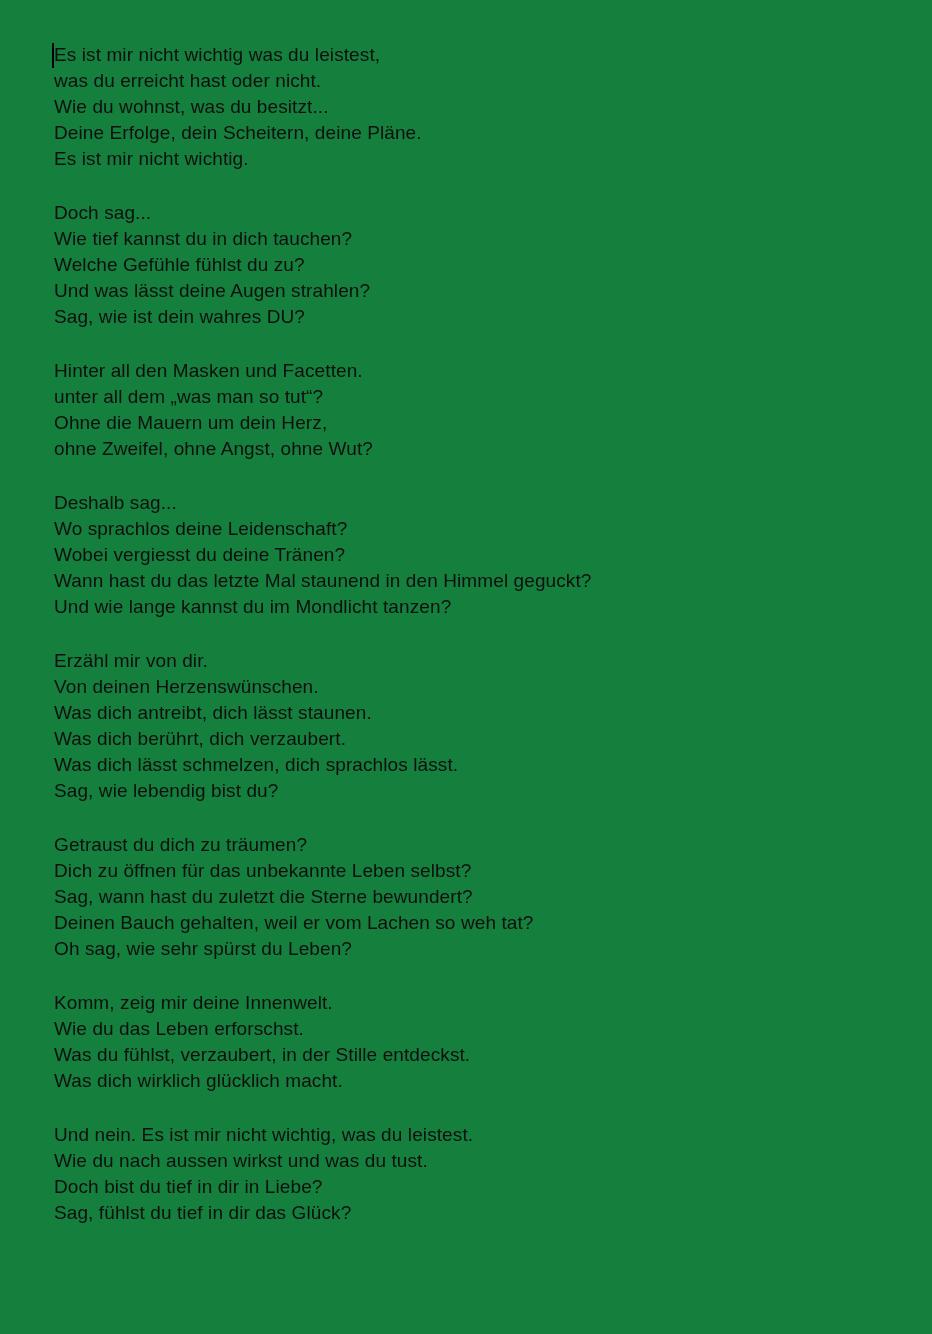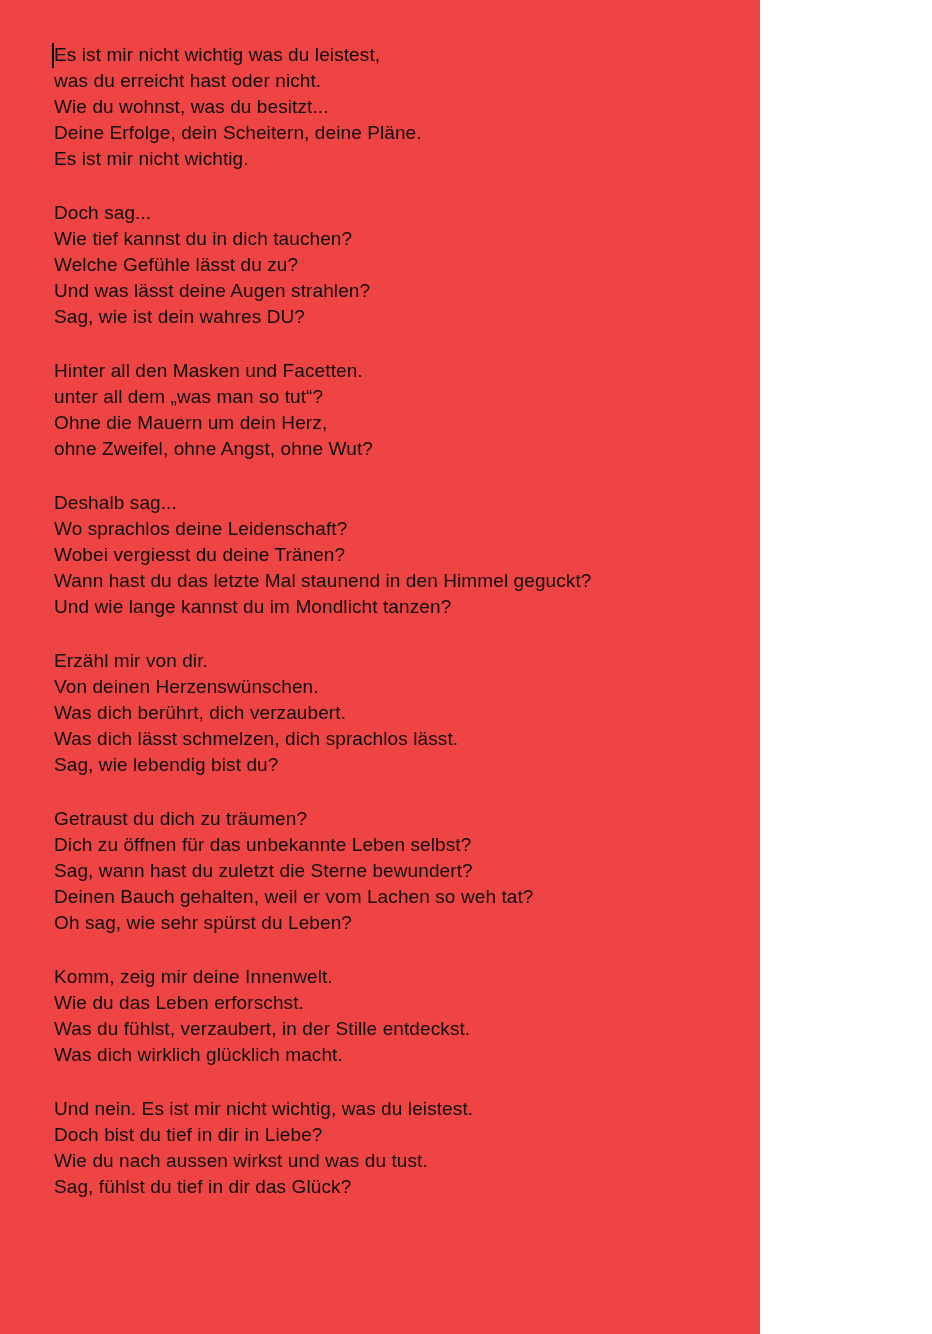--- a/index.html
+++ b/index.html
@@ -8,23 +8,23 @@
     background: #ffffff;
   }
   body {
     width: 932px;
     height: 1334px;
     overflow: hidden;
     font-family: "Liberation Sans", sans-serif;
   }
   .page {
     position: relative;
-    width: 760px;
+    width: 932px;
     height: 1334px;
-    background: #ef4444;
+    background: #15803d;
     box-sizing: border-box;
     padding: 42px 20px 0 54px;
     color: #0f0f0f;
     font-size: 19px;
     line-height: 26px;
     letter-spacing: 0.1px;
     cursor: text;
   }
   .stanza {
     margin: 0 0 28px 0;
@@ -53,21 +53,21 @@
     <div class="line">Es ist mir nicht wichtig was du leistest,</div>
     <div class="line">was du erreicht hast oder nicht.</div>
     <div class="line">Wie du wohnst, was du besitzt...</div>
     <div class="line">Deine Erfolge, dein Scheitern, deine Pläne.</div>
     <div class="line">Es ist mir nicht wichtig.</div>
   </div>
 
   <div class="stanza">
     <div class="line">Doch sag...</div>
     <div class="line">Wie tief kannst du in dich tauchen?</div>
-    <div class="line">Welche Gefühle lässt du zu?</div>
+    <div class="line">Welche Gefühle fühlst du zu?</div>
     <div class="line">Und was lässt deine Augen strahlen?</div>
     <div class="line">Sag, wie ist dein wahres DU?</div>
   </div>
 
   <div class="stanza">
     <div class="line">Hinter all den Masken und Facetten.</div>
     <div class="line">unter all dem „was man so tut“?</div>
     <div class="line">Ohne die Mauern um dein Herz,</div>
     <div class="line">ohne Zweifel, ohne Angst, ohne Wut?</div>
   </div>
@@ -76,20 +76,21 @@
     <div class="line">Deshalb sag...</div>
     <div class="line">Wo sprachlos deine Leidenschaft?</div>
     <div class="line">Wobei vergiesst du deine Tränen?</div>
     <div class="line">Wann hast du das letzte Mal staunend in den Himmel geguckt?</div>
     <div class="line">Und wie lange kannst du im Mondlicht tanzen?</div>
   </div>
 
   <div class="stanza">
     <div class="line">Erzähl mir von dir.</div>
     <div class="line">Von deinen Herzenswünschen.</div>
+    <div class="line">Was dich antreibt, dich lässt staunen.</div>
     <div class="line">Was dich berührt, dich verzaubert.</div>
     <div class="line">Was dich lässt schmelzen, dich sprachlos lässt.</div>
     <div class="line">Sag, wie lebendig bist du?</div>
   </div>
 
   <div class="stanza">
     <div class="line">Getraust du dich zu träumen?</div>
     <div class="line">Dich zu öffnen für das unbekannte Leben selbst?</div>
     <div class="line">Sag, wann hast du zuletzt die Sterne bewundert?</div>
     <div class="line">Deinen Bauch gehalten, weil er vom Lachen so weh tat?</div>
@@ -98,18 +99,18 @@
 
   <div class="stanza">
     <div class="line">Komm, zeig mir deine Innenwelt.</div>
     <div class="line">Wie du das Leben erforschst.</div>
     <div class="line">Was du fühlst, verzaubert, in der Stille entdeckst.</div>
     <div class="line">Was dich wirklich glücklich macht.</div>
   </div>
 
   <div class="stanza">
     <div class="line">Und nein. Es ist mir nicht wichtig, was du leistest.</div>
+    <div class="line">Wie du nach aussen wirkst und was du tust.</div>
     <div class="line">Doch bist du tief in dir in Liebe?</div>
-    <div class="line">Wie du nach aussen wirkst und was du tust.</div>
     <div class="line">Sag, fühlst du tief in dir das Glück?</div>
   </div>
 
 </div>
 
 </body></html>

